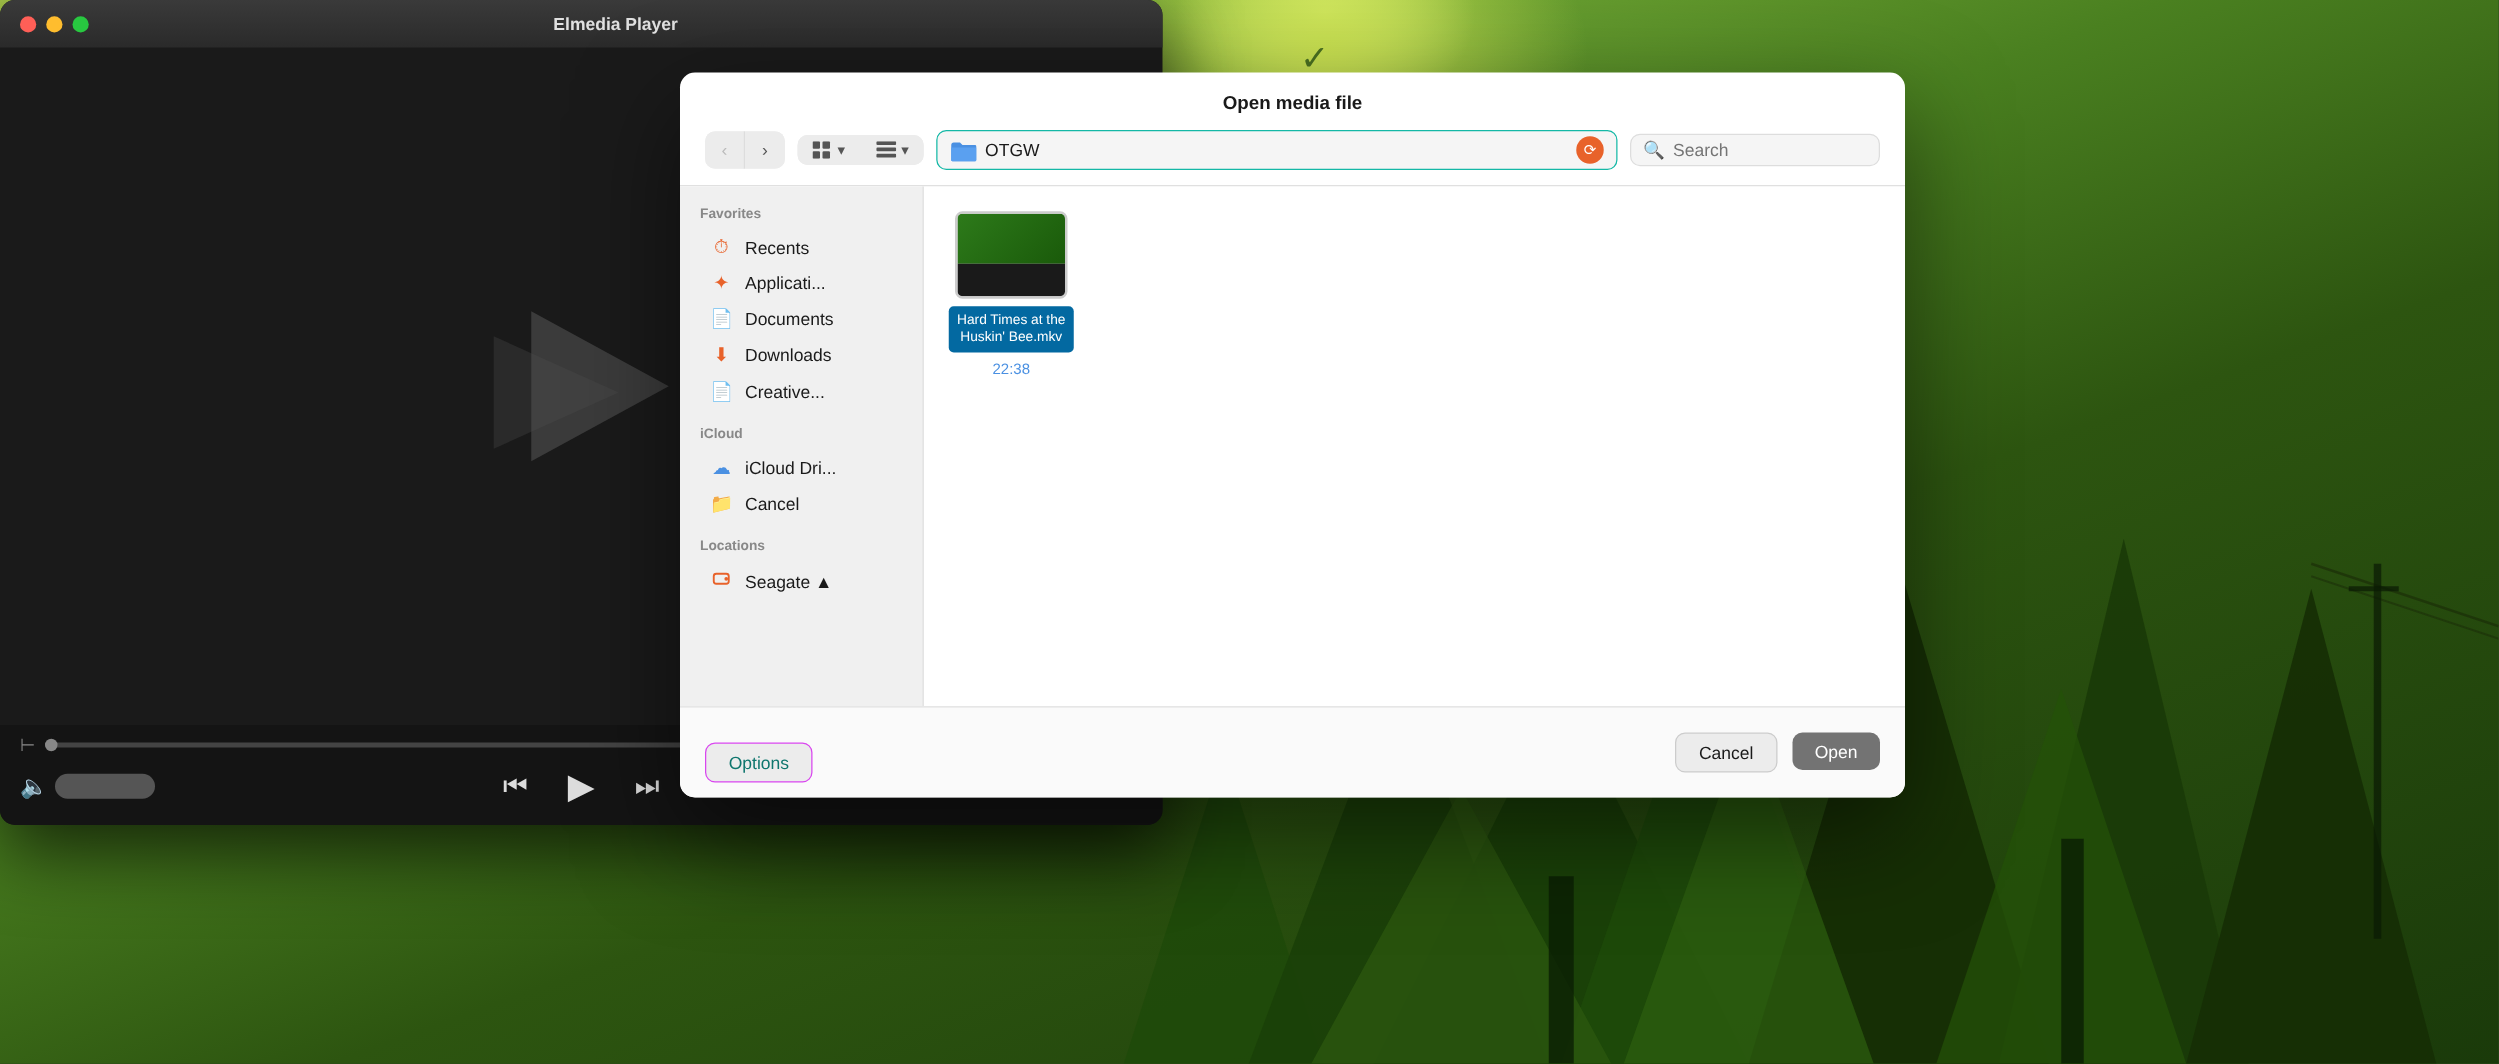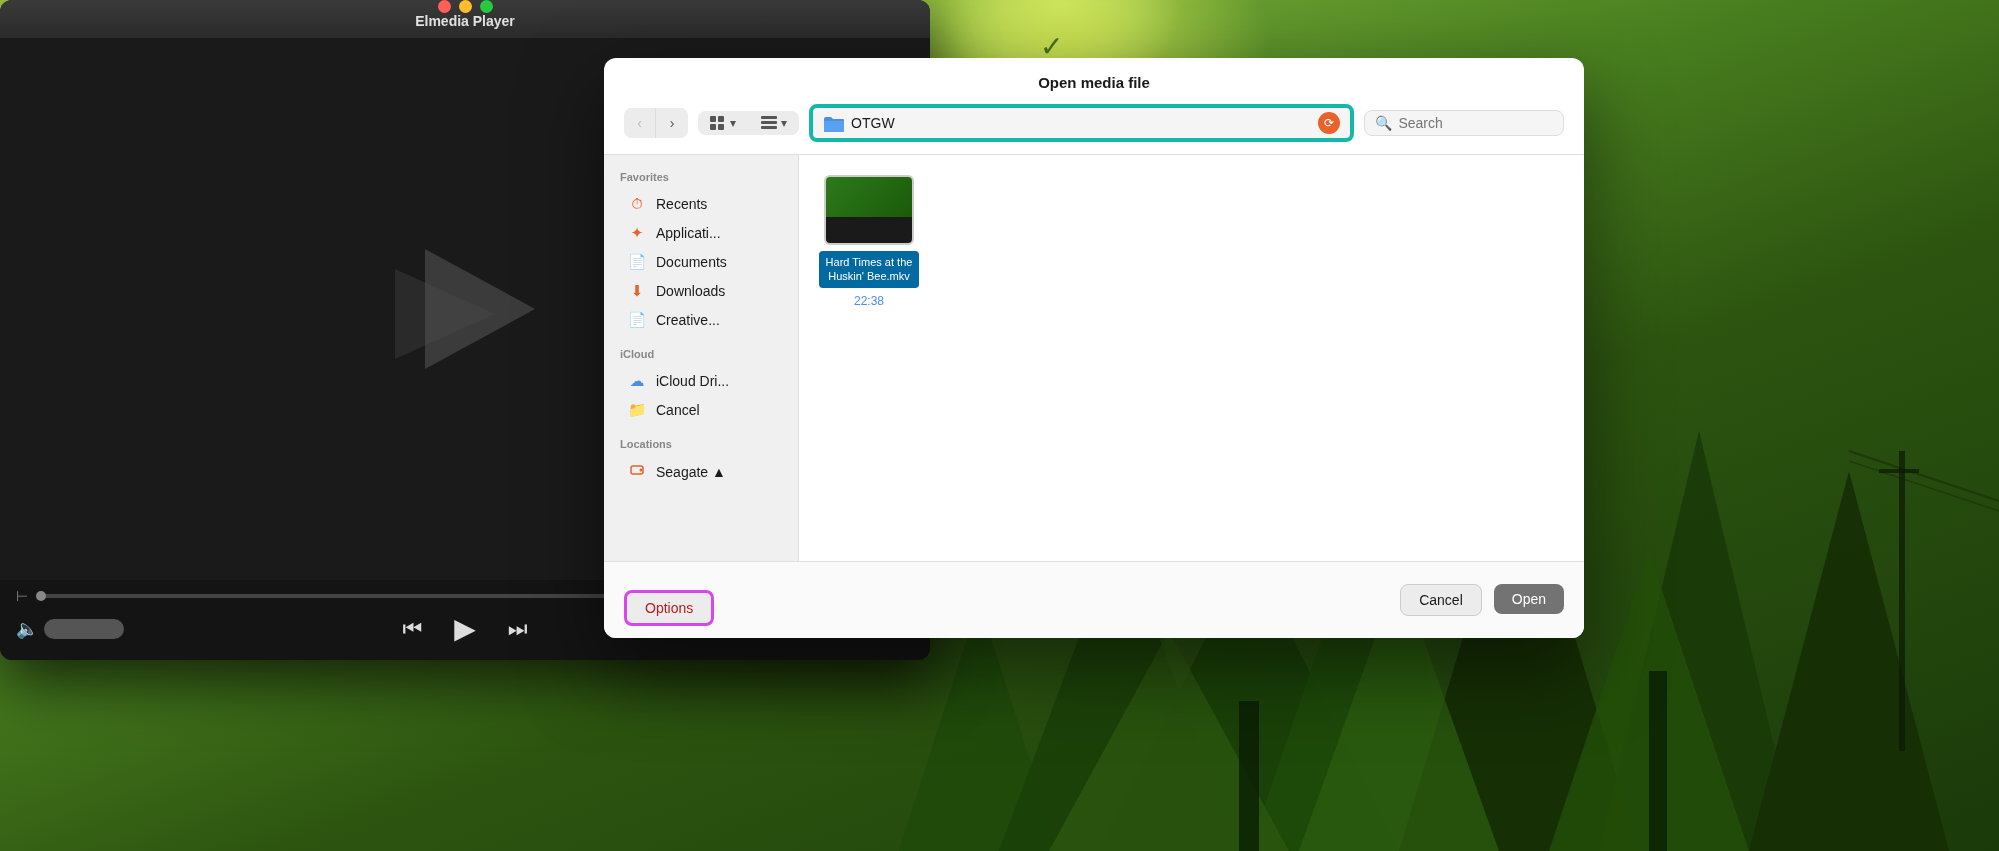--- a/index.html
+++ b/index.html
@@ -44,21 +44,20 @@
     }
 
     .player-titlebar {
       background: linear-gradient(180deg, #3a3a3a 0%, #2a2a2a 100%);
       height: 38px;
       border-radius: 12px 12px 0 0;
       display: flex;
       align-items: center;
       padding: 0 16px;
       flex-shrink: 0;
-      flex-direction: column;
     }
 
     .traffic-lights {
       display: flex;
       gap: 8px;
     }
 
     .traffic-light {
       width: 13px;
       height: 13px;
@@ -191,21 +190,21 @@
       font-size: 20px;
       cursor: pointer;
     }
 
     .right-icon.gear { color: #e8622a; }
 
     
     .dialog-overlay {
       position: absolute;
       top: 58px;
-      left: 604px;
+      left: 544px;
       width: 980px;
       height: 580px;
       background: white;
       border-radius: 12px;
       box-shadow: 0 30px 80px rgba(0,0,0,0.5);
       z-index: 100;
       display: flex;
       flex-direction: column;
       overflow: hidden;
     }
@@ -269,21 +268,21 @@
       gap: 4px;
       color: #444;
       font-size: 13px;
     }
 
     .location-bar {
       flex: 1;
       display: flex;
       align-items: center;
       background: #f5f5f5;
-      border: 4px solid #14b8a6;
+      border: 1px solid #14b8a6;
       border-radius: 8px;
       padding: 4px 10px;
       gap: 8px;
     }
 
     .location-text {
       font-size: 14px;
       color: #1a1a1a;
       flex: 1;
     }
@@ -466,22 +465,22 @@
       padding: 7px 18px;
       border-radius: 8px;
       font-size: 14px;
       cursor: pointer;
       border: none;
       font-weight: 500;
     }
 
     .btn-default {
       background: #ececec;
-      color: #b91c1c;
-      border: 3px solid #d946ef;
+      color: #0f766e;
+      border: 1px solid #d946ef;
       margin-top: 16px;
     }
 
     .btn-cancel {
       background: #ececec;
       color: #1a1a1a;
       border: 1px solid #ccc;
     }
 
     .btn-primary {

